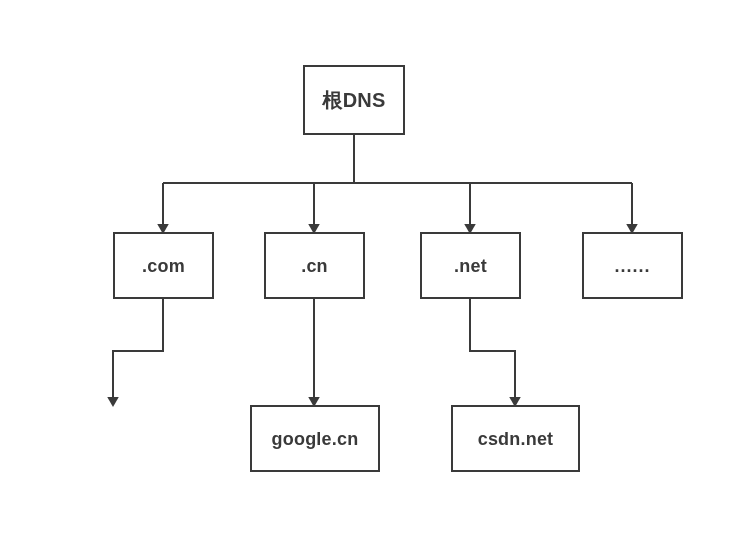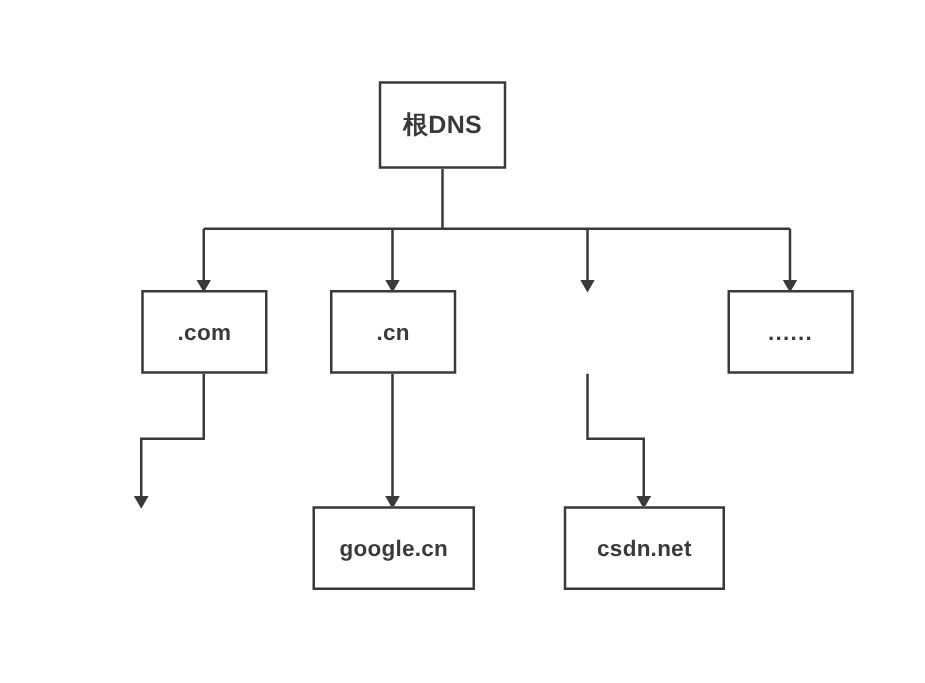--- a/index.html
+++ b/index.html
@@ -94,20 +94,23 @@
   </div>
 
   <div class="node" id="node-cn">
     <span class="node-label">.cn</span>
   </div>
 
   <div class="node" id="node-com">
     <span class="node-label">.com</span>
   </div>
 
+  <div class="node" id="node-net">
+    <span class="node-label">.net</span>
+  </div>
 
   <div class="node" id="node-more">
     <span class="node-label dots">......</span>
   </div>
 
 
   <div class="node" id="node-google">
     <span class="node-label">google.cn</span>
   </div>
 

